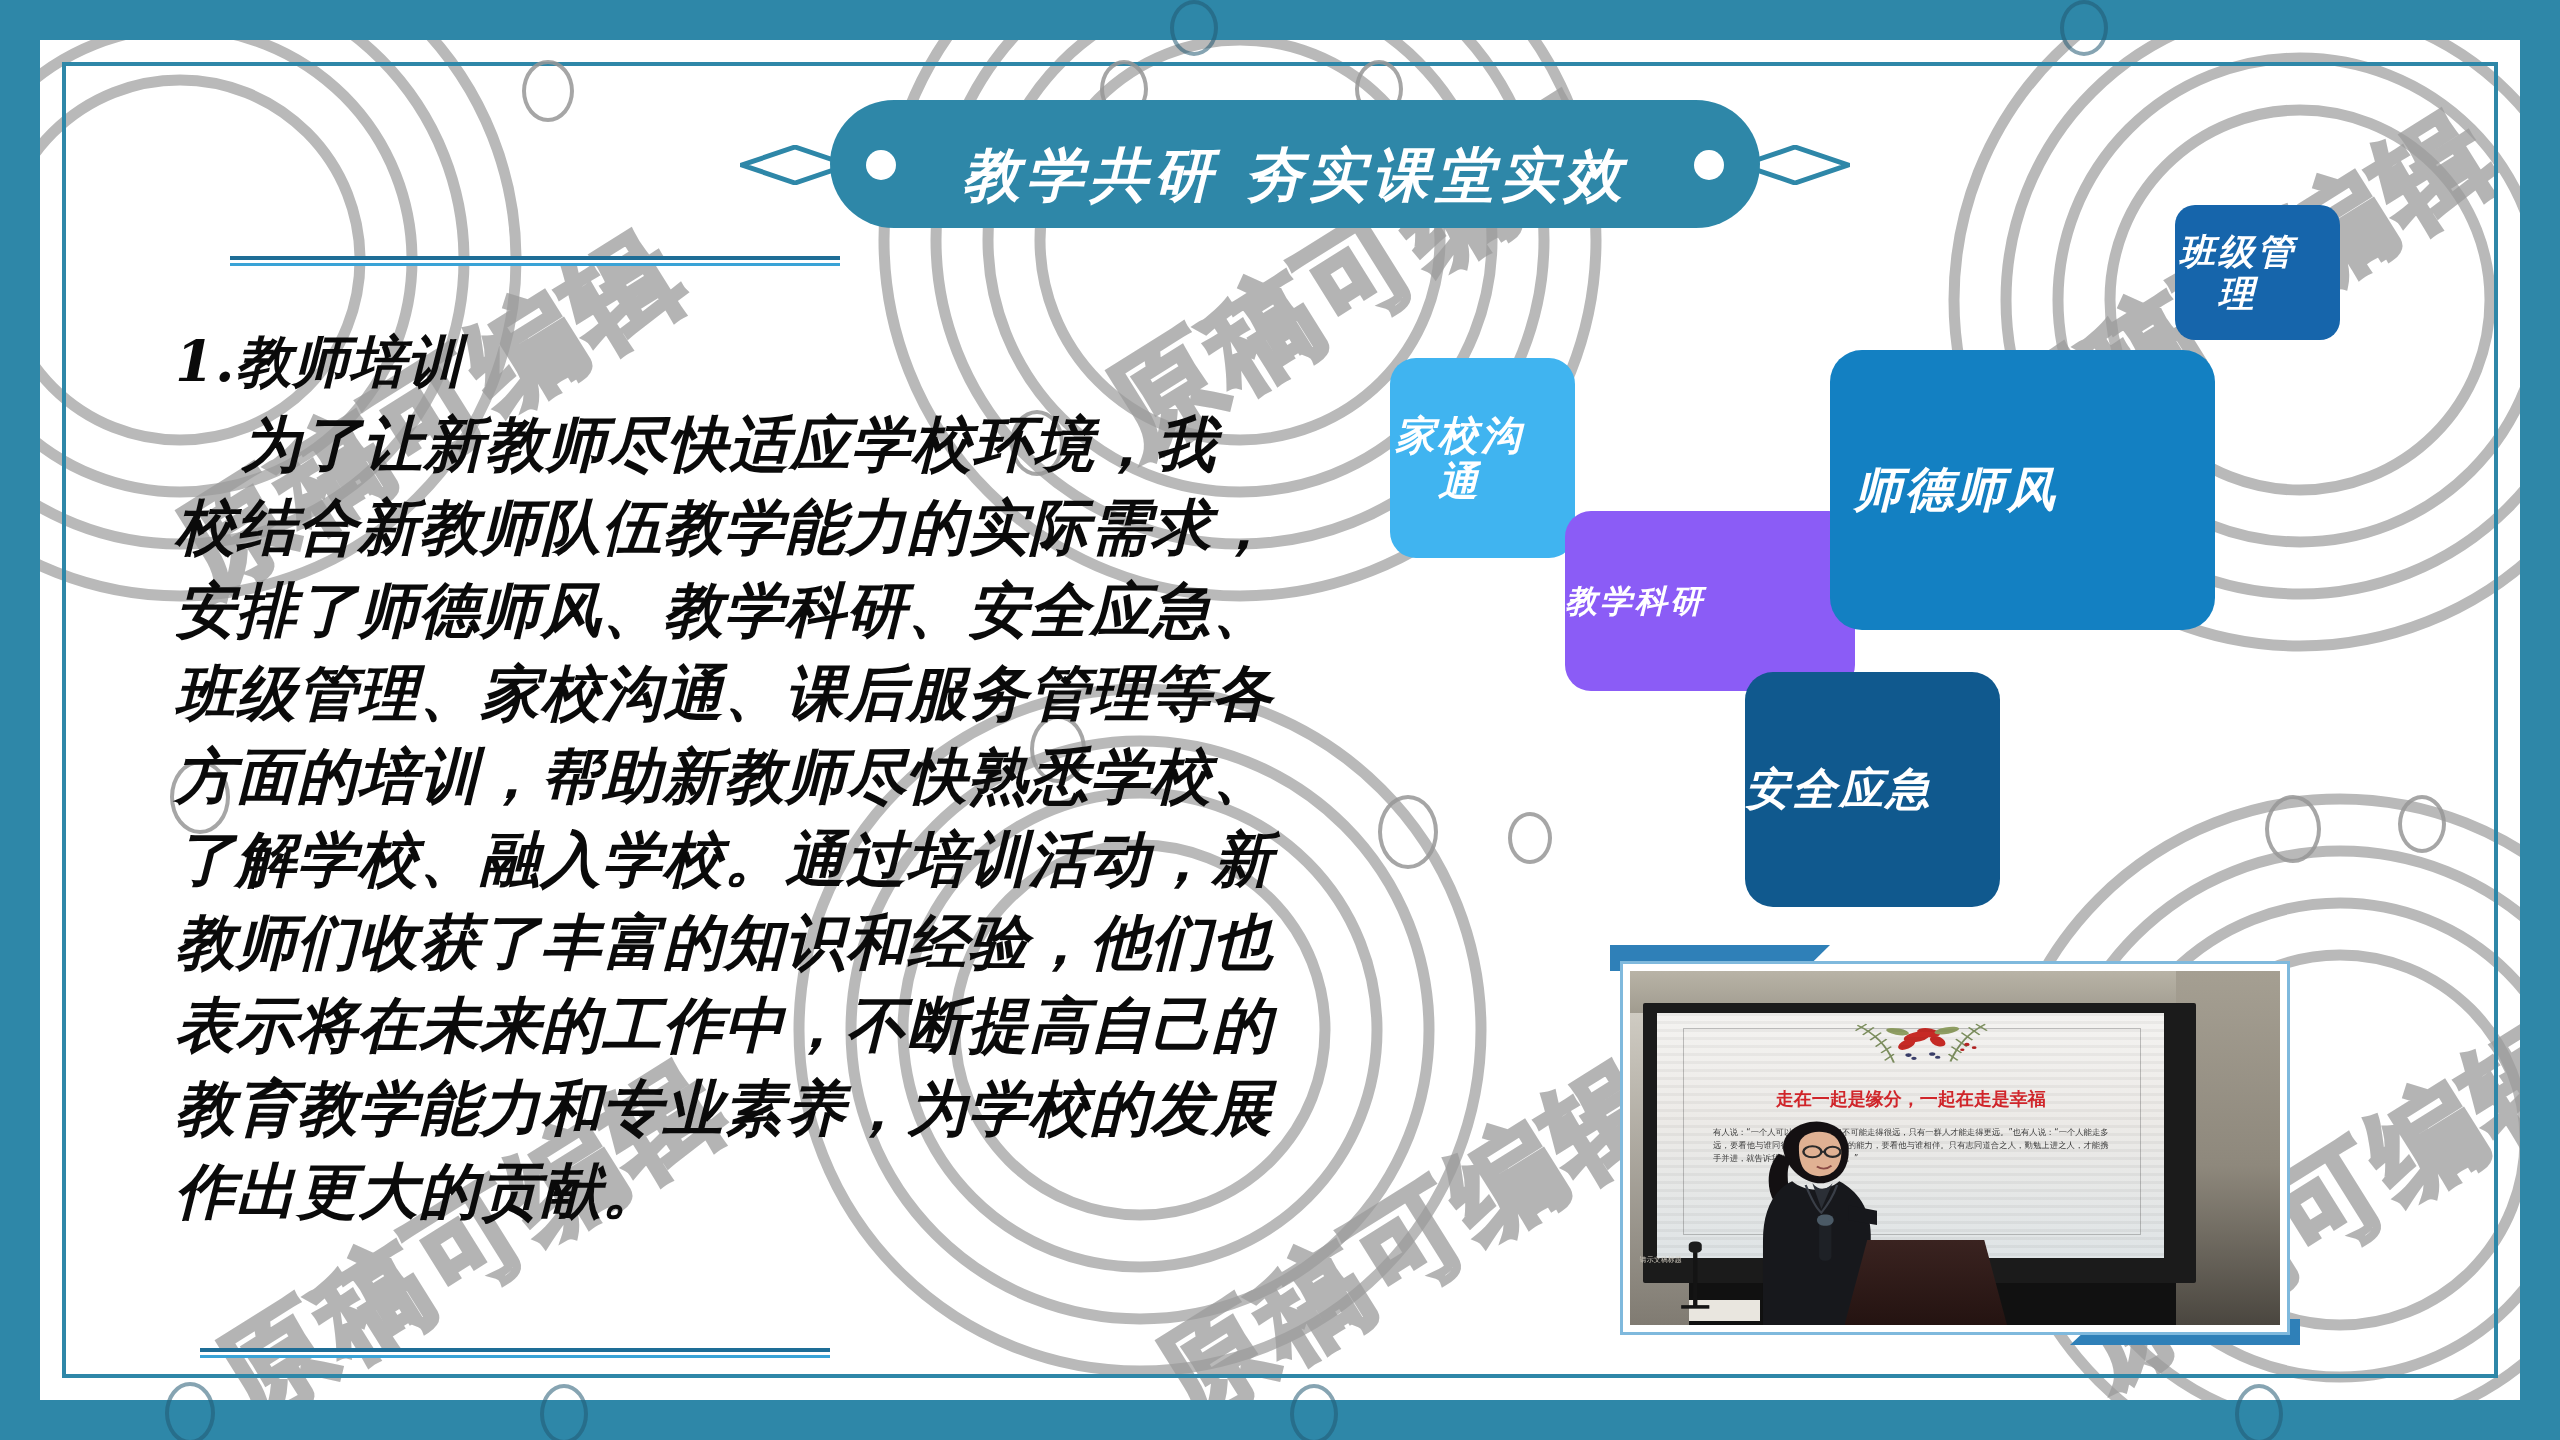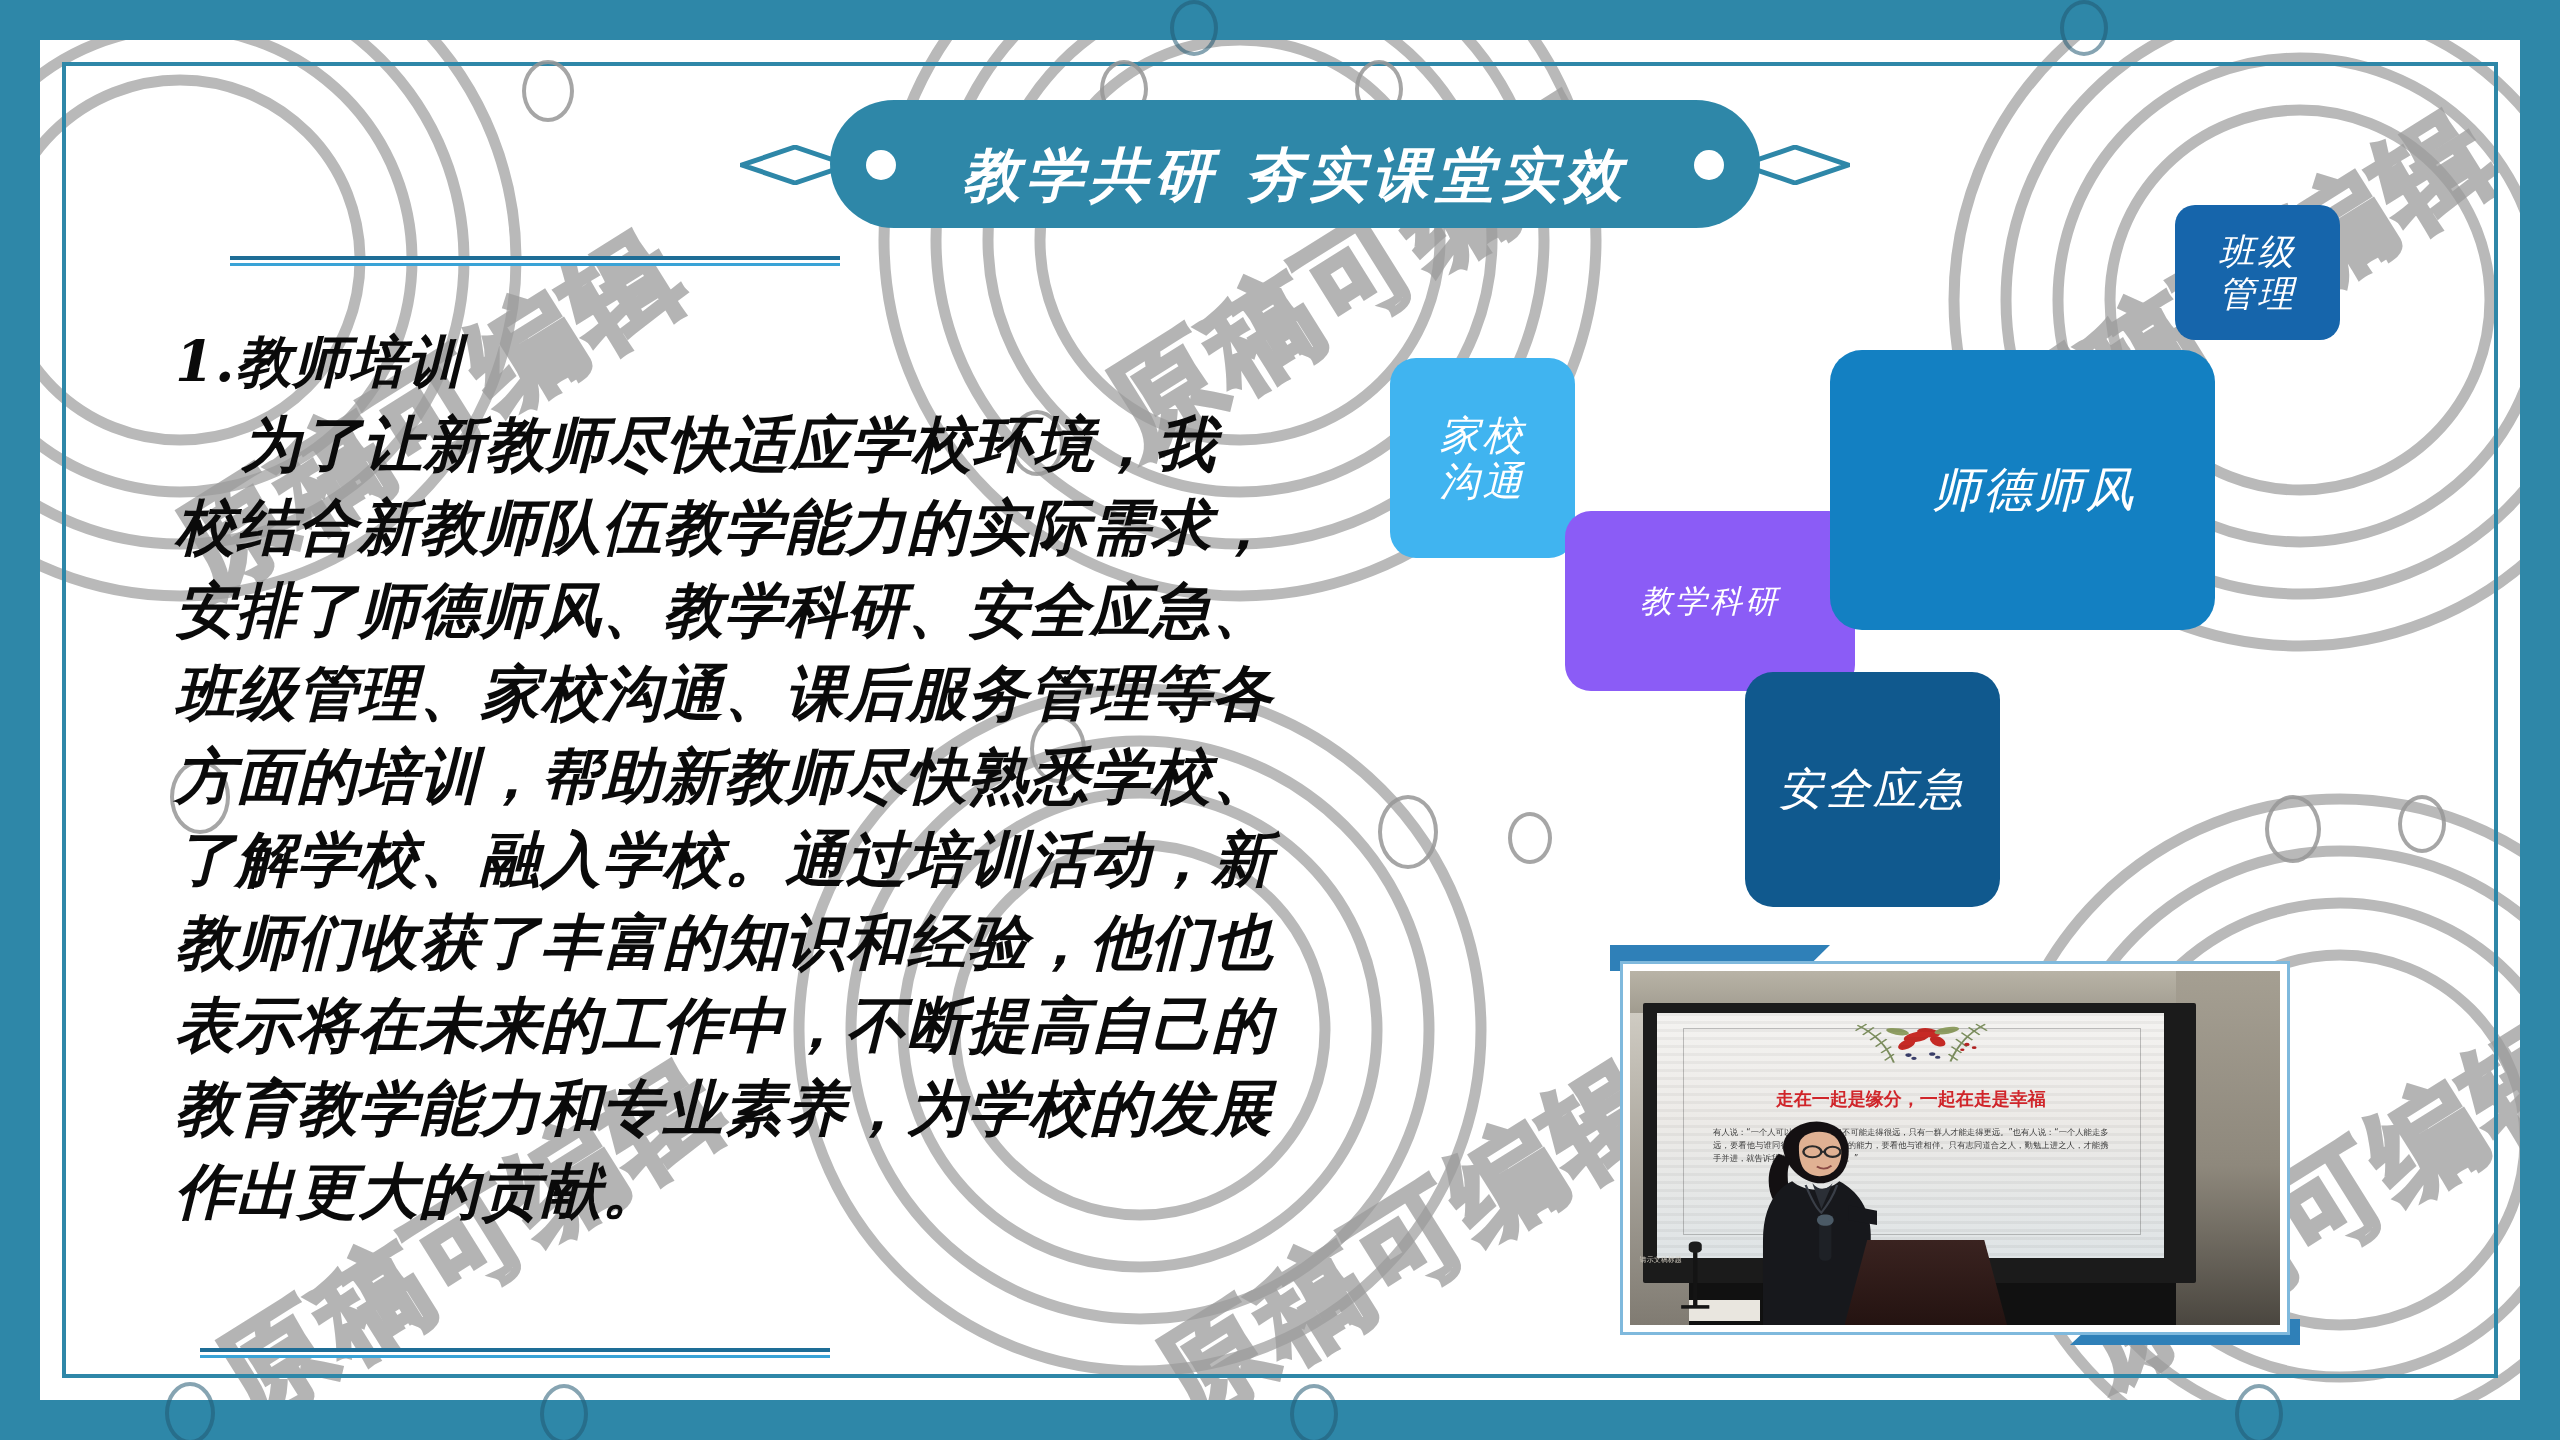--- a/index.html
+++ b/index.html
@@ -136,24 +136,23 @@
   }
   .body-text .ln { display: block; white-space: pre; }
   .body-text .heading { font-size: 56px; }
 
   
   .card {
     position: absolute;
     box-sizing: border-box;
     display: flex;
     align-items: center;
-    justify-content: center;
     color: #ffffff;
     font-family: "DejaVu Sans", sans-serif;
-    font-weight: 400;
+    font-weight: 700;
     font-style: italic;
     text-align: center;
     line-height: 1.15;
     letter-spacing: 3px;
   }
 
   
   .photo-wrap {
     position: absolute;
     left: 1610px; top: 945px;

